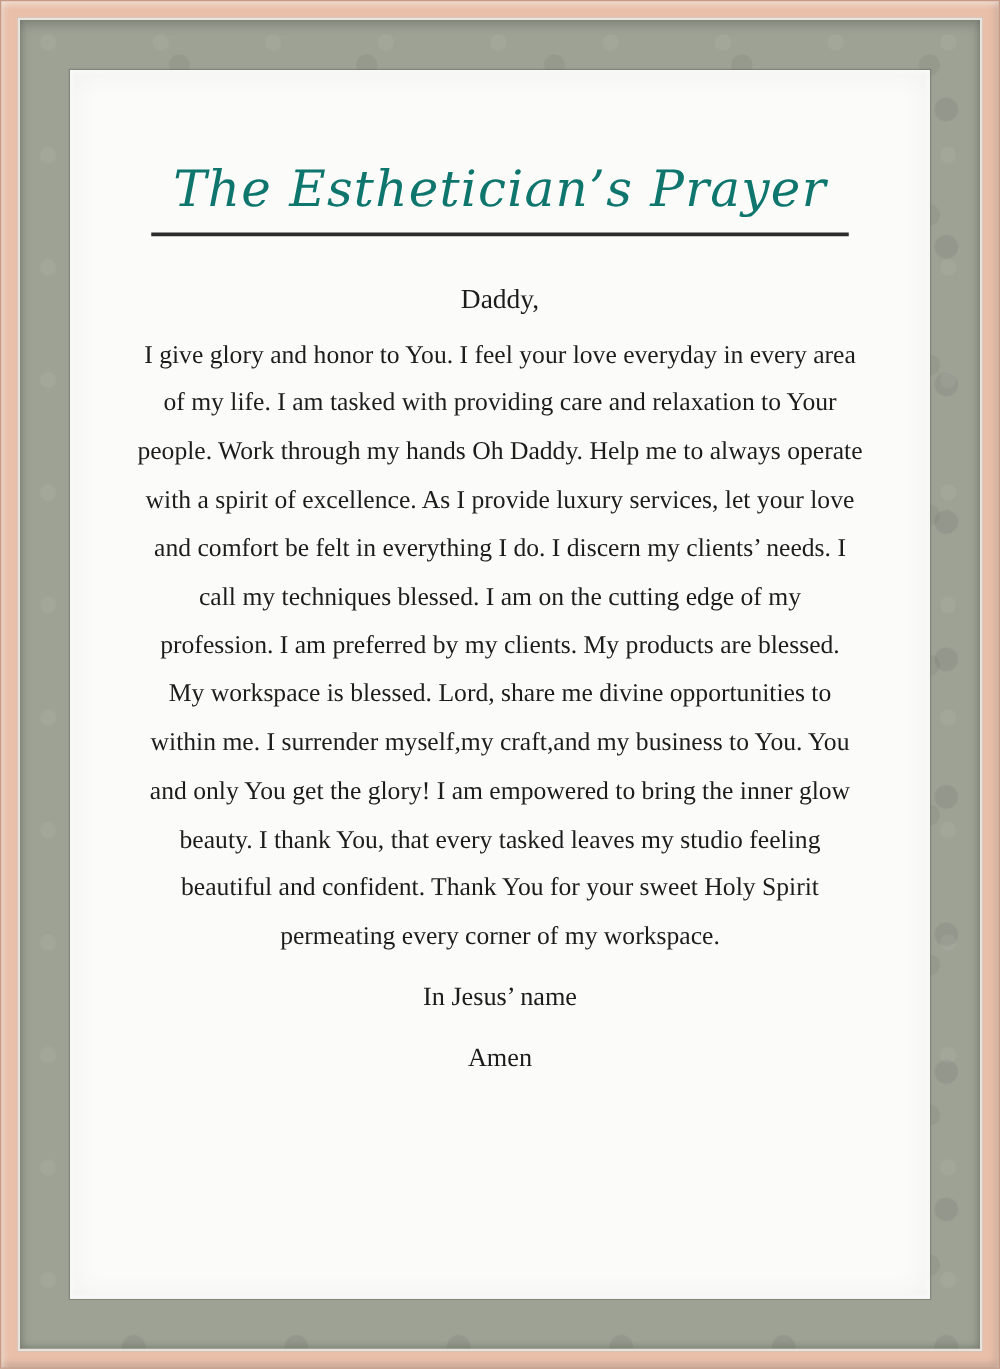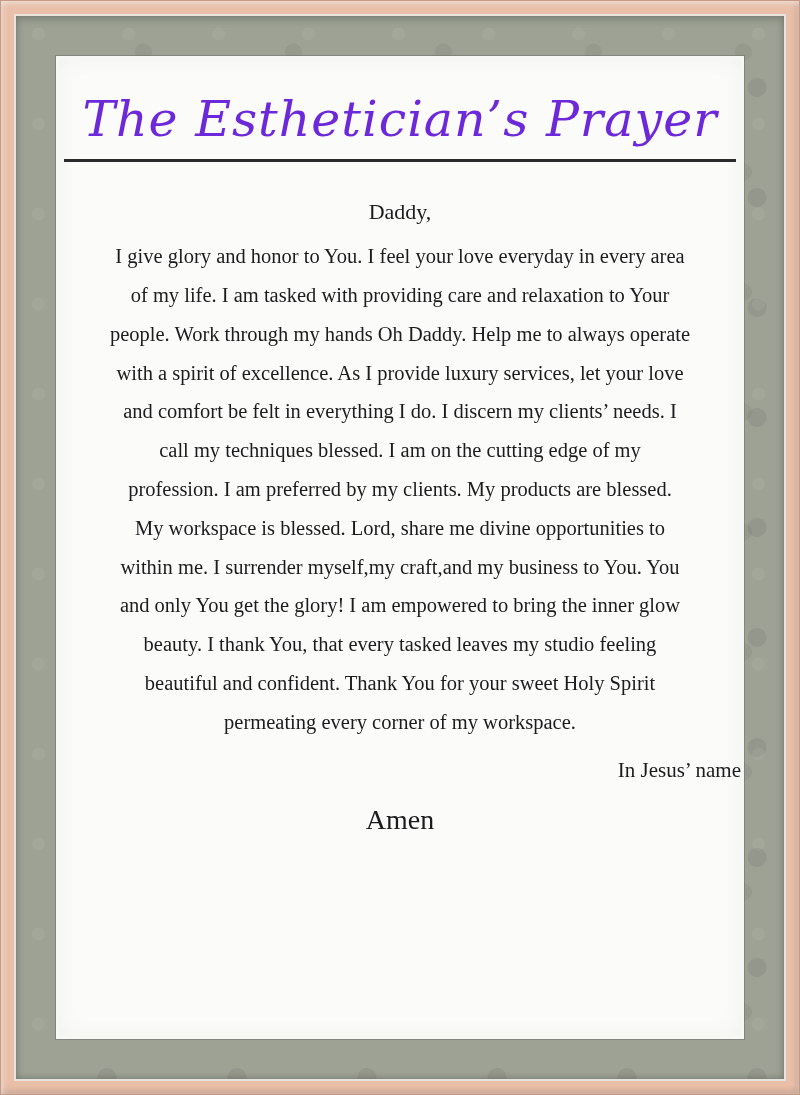--- a/index.html
+++ b/index.html
@@ -50,55 +50,54 @@
     box-shadow:
       0 0 0 1px rgba(110,112,104,.55),
       inset 0 0 22px rgba(0,0,0,.045);
     color: var(--ink, #1c1c1c);
     text-align: center;
     overflow: hidden;
   }
   .title {
     display: block;
     width: fit-content;
-    margin: 32px auto 0;
+    margin: 70px auto 0;
     padding: 0 18px 10px;
     border-bottom: 3px solid #2b2b2b;
     font-family: "DejaVu Serif", serif;
     font-style: italic;
     font-weight: 500;
-    font-size: 49px;
+    font-size: 40px;
     line-height: 1.18;
     letter-spacing: 1px;
-    color: #6d28d9;
+    color: #0f766e;
     white-space: nowrap;
   }
   .salutation {
     margin: 37px 0 0;
     font-size: 22px;
     line-height: 1.2;
   }
   .prayer-body {
     margin-top: 12px;
   }
   .prayer-line {
     font-size: 20.5px;
     line-height: 38.8px;
     white-space: nowrap;
     text-align: center;
   }
   .closing {
     margin: 9px 0 0;
     font-size: 21px;
     line-height: 39px;
-    text-align: right;
   }
   .amen {
     margin: 10px 0 0;
-    font-size: 28px;
+    font-size: 21px;
     line-height: 39px;
   }
 </style>
 </head>
 <body>
 
 <div class="frame">
   <div class="mat">
     <div class="paper">
       <h1 class="title">The Esthetician’s Prayer</h1>

